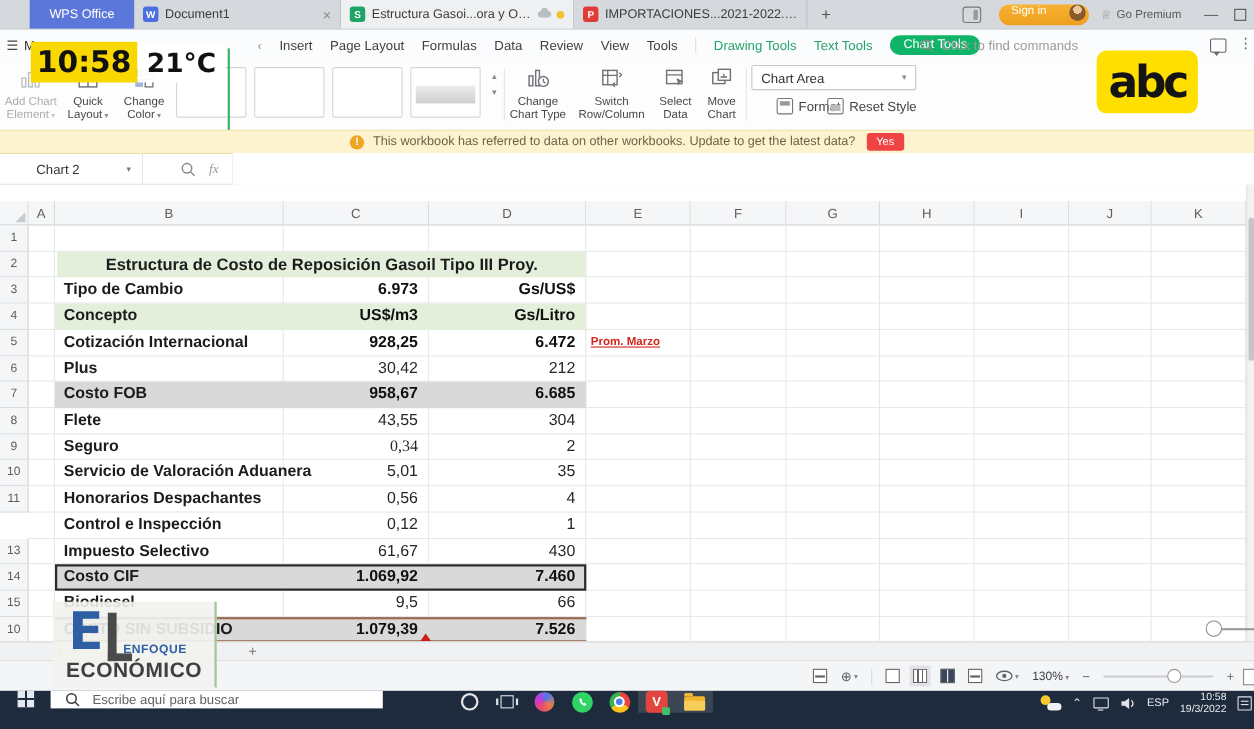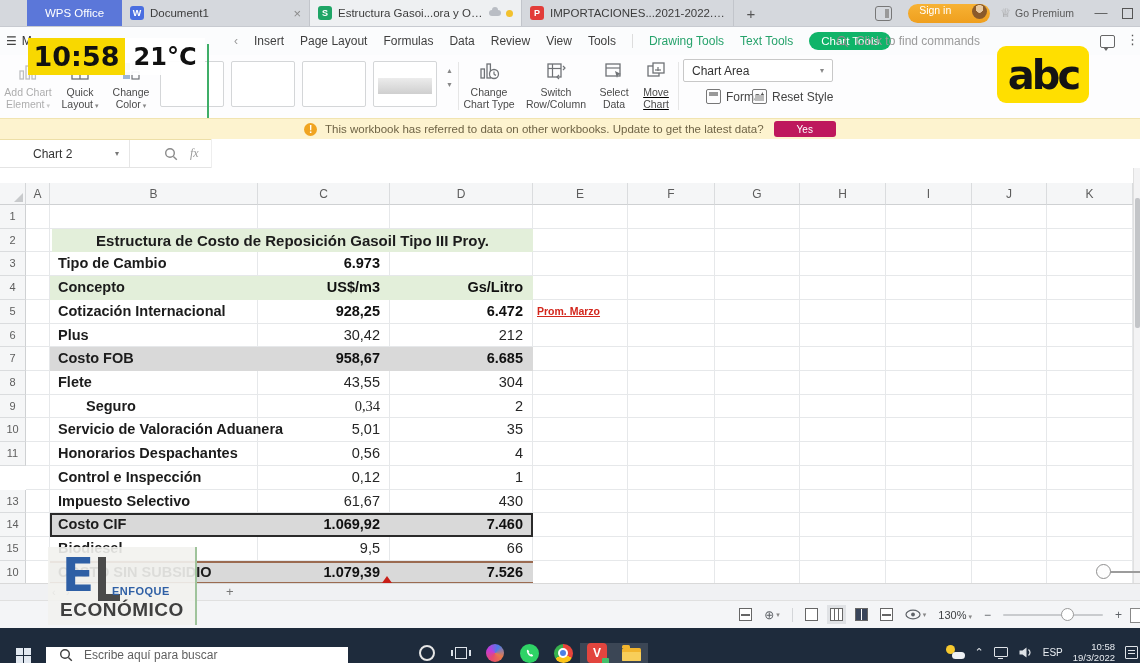--- a/index.html
+++ b/index.html
@@ -75,21 +75,21 @@
   .mini-ic.fmt::after{content:"";position:absolute;left:2px;top:2px;right:2px;height:4px;background:#999;}
   .mini-ic.rst::after{content:"";position:absolute;left:2px;top:5px;right:2px;bottom:2px;background:#bbb;}
   .green-sliver{position:absolute;left:207px;top:44px;width:2px;height:74px;background:#3fae68;z-index:4;}
 
   
   .warnbar{position:absolute;left:0;top:118px;width:1140px;height:22px;background:#fdf3cf;border-top:1px solid #f1e4b0;
            border-bottom:1px solid #eddfa8;display:flex;align-items:center;justify-content:center;gap:8px;
            font-size:11.5px;color:#6e6345;box-sizing:border-box;}
   .warn-ico{width:13px;height:13px;border-radius:50%;background:#f0a420;color:#fff;font-size:10px;font-weight:bold;
             text-align:center;line-height:13px;flex:none;}
-  .warn-btn{background:#be185d;color:#fff;border:none;border-radius:3px;font-size:10px;height:16px;padding:0 23px;
+  .warn-btn{background:#ef4444;color:#fff;border:none;border-radius:3px;font-size:10px;height:16px;padding:0 9px;
             margin-left:2px;font-family:"Liberation Sans",sans-serif;}
 
   
   .fbar{position:absolute;left:0;top:140px;width:1140px;height:28px;background:#fff;border-bottom:1px solid #e4e4e4;
         display:flex;align-items:center;box-sizing:border-box;}
   .namebox{width:130px;height:100%;display:flex;align-items:center;font-size:12px;color:#333;padding-left:33px;
            box-sizing:border-box;border-right:1px solid #e6e6e6;position:relative;}
   .nb-caret{position:absolute;right:10px;font-size:8px;color:#777;}
   .fx-zoom{margin-left:34px;display:flex;align-items:center;}
   .fx-label{font-size:12px;color:#9a9a9a;font-style:italic;margin-left:12px;font-family:"Liberation Serif",serif;}
@@ -138,21 +138,21 @@
   .vm.split{background:#39455a;}
   .vm.split::after{content:"";position:absolute;left:5px;top:0;bottom:0;width:1.5px;background:#fff;}
   .vm.pbreak::after{content:"";position:absolute;left:1px;right:1px;top:5px;height:1.5px;background:#666;}
   .sb-caret{font-size:7px;color:#888;margin-left:2px;}
   .zoomtxt{font-size:11px;color:#3e4043;}
   .slider-track{width:100px;height:2px;background:#c9cbce;border-radius:1px;position:relative;}
   .slider-knob{position:absolute;left:58px;top:-6px;width:13px;height:13px;border:1.2px solid #9a9a9a;border-radius:50%;background:#fff;box-sizing:border-box;}
   .sb-clip{position:absolute;right:-4px;top:7px;width:12px;height:13px;border:1.3px solid #888;background:#fff;}
 
   
-  .taskbar{position:absolute;left:0;top:628px;width:1140px;height:35px;background:#1e2b3c;display:flex;align-items:flex-end;}
+  .taskbar{position:absolute;left:0;top:628px;width:1140px;height:35px;background:#1e2b3c;display:flex;align-items:flex-start;}
   .win-btn{width:46px;display:flex;align-items:center;justify-content:center;flex:none;}
   .winlogo{width:15px;height:15px;background:linear-gradient(transparent 0 46%,#1e2b3c 46% 54%,transparent 54%),
            linear-gradient(90deg,transparent 0 46%,#1e2b3c 46% 54%,transparent 54%),#e3e9f1;}
   .tsearch{width:302px;background:#fff;display:flex;align-items:center;gap:9px;padding-left:13px;box-sizing:border-box;flex:none;}
   .tsearch input{border:none;outline:none;font-size:12px;color:#444;width:230px;background:transparent;font-family:"Liberation Sans",sans-serif;}
   .tsearch input::placeholder{color:#5f5f5f;}
   .ticons{display:flex;align-items:stretch;margin-left:62px;}
   .tcellic{width:34px;display:flex;align-items:center;justify-content:center;position:relative;}
   .tcellic.open{background:rgba(255,255,255,0.13);}
   .cortana{width:16px;height:16px;border:2px solid #e6e6e6;border-radius:50%;box-sizing:border-box;}
@@ -359,21 +359,21 @@
       <span class="ricon">
         <svg width="22" height="22" viewBox="0 0 22 22">
             <rect x="3" y="4" width="14" height="12" fill="none" stroke="#6f7276" stroke-width="1.3"></rect>
             <line x1="3" y1="8" x2="17" y2="8" stroke="#6f7276" stroke-width="1.2"></line>
             <path d="M12 11l6 3-3 1-1 3z" fill="#6f7276"></path>
           </svg>
       </span>
       <span class="rlabel"><span>Select</span><br>
         <span>Data</span></span>
     </div>
-    <div class="rbtn" style="left:636px;width:40px;text-decoration:underline;">
+    <div class="rbtn" style="left:636px;width:40px;">
       <span class="ricon">
         <svg width="22" height="22" viewBox="0 0 22 22">
             <rect x="3" y="6" width="11" height="10" fill="none" stroke="#6f7276" stroke-width="1.3"></rect>
             <rect x="8" y="3" width="11" height="10" fill="#fff" stroke="#6f7276" stroke-width="1.3"></rect>
             <line x1="10" y1="10" x2="16" y2="10" stroke="#6f7276" stroke-width="1.2"></line>
             <line x1="13" y1="7" x2="13" y2="11" stroke="#6f7276" stroke-width="1.2"></line>
           </svg>
       </span>
       <span class="rlabel"><span>Move</span><br>
         <span>Chart</span></span>
@@ -468,39 +468,40 @@
       <div class="gl" style="left: 26px; top: 258.2px; width: 1107px; height: 1px;"></div>
       <div class="gl" style="left: 26px; top: 281.92px; width: 1107px; height: 1px;"></div>
       <div class="gl" style="left: 26px; top: 305.64px; width: 1107px; height: 1px;"></div>
       <div class="gl" style="left: 26px; top: 329.36px; width: 1107px; height: 1px;"></div>
       <div class="gl" style="left: 26px; top: 353.08px; width: 1107px; height: 1px;"></div>
       <div class="gl" style="left: 26px; top: 376.8px; width: 1107px; height: 1px;"></div>
       <div class="gl" style="left: 26px; top: 400.52px; width: 1107px; height: 1px;"></div>
       <div class="tcell title" style="left: 52px; top: 45.72px; width: 481px; height: 23.72px;">Estructura de Costo de Reposición Gasoil Tipo III Proy.</div>
       <div class="tcell lab" style="left: 50px; top: 69.44px; width: 335px; height: 23.72px;">Tipo de Cambio</div>
       <div class="tcell val vb" style="left: 258px; top: 69.44px; width: 132px; height: 23.72px;">6.973</div>
+      <div class="tcell val vb" style="left: 390px; top: 69.44px; width: 143px; height: 23.72px;">Gs/US$</div>
       <div class="band green" style="left: 50px; top: 93.16px; width: 483px; height: 23.72px;"></div>
       <div class="tcell lab" style="left: 50px; top: 93.16px; width: 335px; height: 23.72px;">Concepto</div>
       <div class="tcell val vb" style="left: 258px; top: 93.16px; width: 132px; height: 23.72px;">US$/m3</div>
       <div class="tcell val vb" style="left: 390px; top: 93.16px; width: 143px; height: 23.72px;">Gs/Litro</div>
       <div class="tcell lab" style="left: 50px; top: 116.88px; width: 335px; height: 23.72px;">Cotización Internacional</div>
       <div class="tcell val vb" style="left: 258px; top: 116.88px; width: 132px; height: 23.72px;">928,25</div>
       <div class="tcell val vb" style="left: 390px; top: 116.88px; width: 143px; height: 23.72px;">6.472</div>
       <div class="tcell note" style="left: 537px; top: 116.88px; width: 95px; height: 23.72px;">Prom. Marzo</div>
       <div class="tcell lab" style="left: 50px; top: 140.6px; width: 335px; height: 23.72px;">Plus</div>
       <div class="tcell val" style="left: 258px; top: 140.6px; width: 132px; height: 23.72px;">30,42</div>
       <div class="tcell val" style="left: 390px; top: 140.6px; width: 143px; height: 23.72px;">212</div>
       <div class="band gray" style="left: 50px; top: 164.32px; width: 483px; height: 23.72px;"></div>
       <div class="tcell lab" style="left: 50px; top: 164.32px; width: 335px; height: 23.72px;">Costo FOB</div>
       <div class="tcell val vb" style="left: 258px; top: 164.32px; width: 132px; height: 23.72px;">958,67</div>
       <div class="tcell val vb" style="left: 390px; top: 164.32px; width: 143px; height: 23.72px;">6.685</div>
       <div class="tcell lab" style="left: 50px; top: 188.04px; width: 335px; height: 23.72px;">Flete</div>
       <div class="tcell val" style="left: 258px; top: 188.04px; width: 132px; height: 23.72px;">43,55</div>
       <div class="tcell val" style="left: 390px; top: 188.04px; width: 143px; height: 23.72px;">304</div>
-      <div class="tcell lab" style="left: 50px; top: 211.76px; width: 335px; height: 23.72px; margin-left: 28px;">Seguro</div>
+      <div class="tcell lab" style="left: 50px; top: 211.76px; width: 335px; height: 23.72px;">Seguro</div>
       <div class="tcell val" style="left: 258px; top: 211.76px; width: 132px; height: 23.72px; font-family: Liberation Serif, serif;">0,34</div>
       <div class="tcell val" style="left: 390px; top: 211.76px; width: 143px; height: 23.72px;">2</div>
       <div class="tcell lab" style="left: 50px; top: 235.48px; width: 335px; height: 23.72px;">Servicio de Valoración Aduanera</div>
       <div class="tcell val" style="left: 258px; top: 235.48px; width: 132px; height: 23.72px;">5,01</div>
       <div class="tcell val" style="left: 390px; top: 235.48px; width: 143px; height: 23.72px;">35</div>
       <div class="tcell lab" style="left: 50px; top: 259.2px; width: 335px; height: 23.72px;">Honorarios Despachantes</div>
       <div class="tcell val" style="left: 258px; top: 259.2px; width: 132px; height: 23.72px;">0,56</div>
       <div class="tcell val" style="left: 390px; top: 259.2px; width: 143px; height: 23.72px;">4</div>
       <div class="tcell lab" style="left: 50px; top: 282.92px; width: 335px; height: 23.72px;">Control e Inspección</div>
       <div class="tcell val" style="left: 258px; top: 282.92px; width: 132px; height: 23.72px;">0,12</div>

